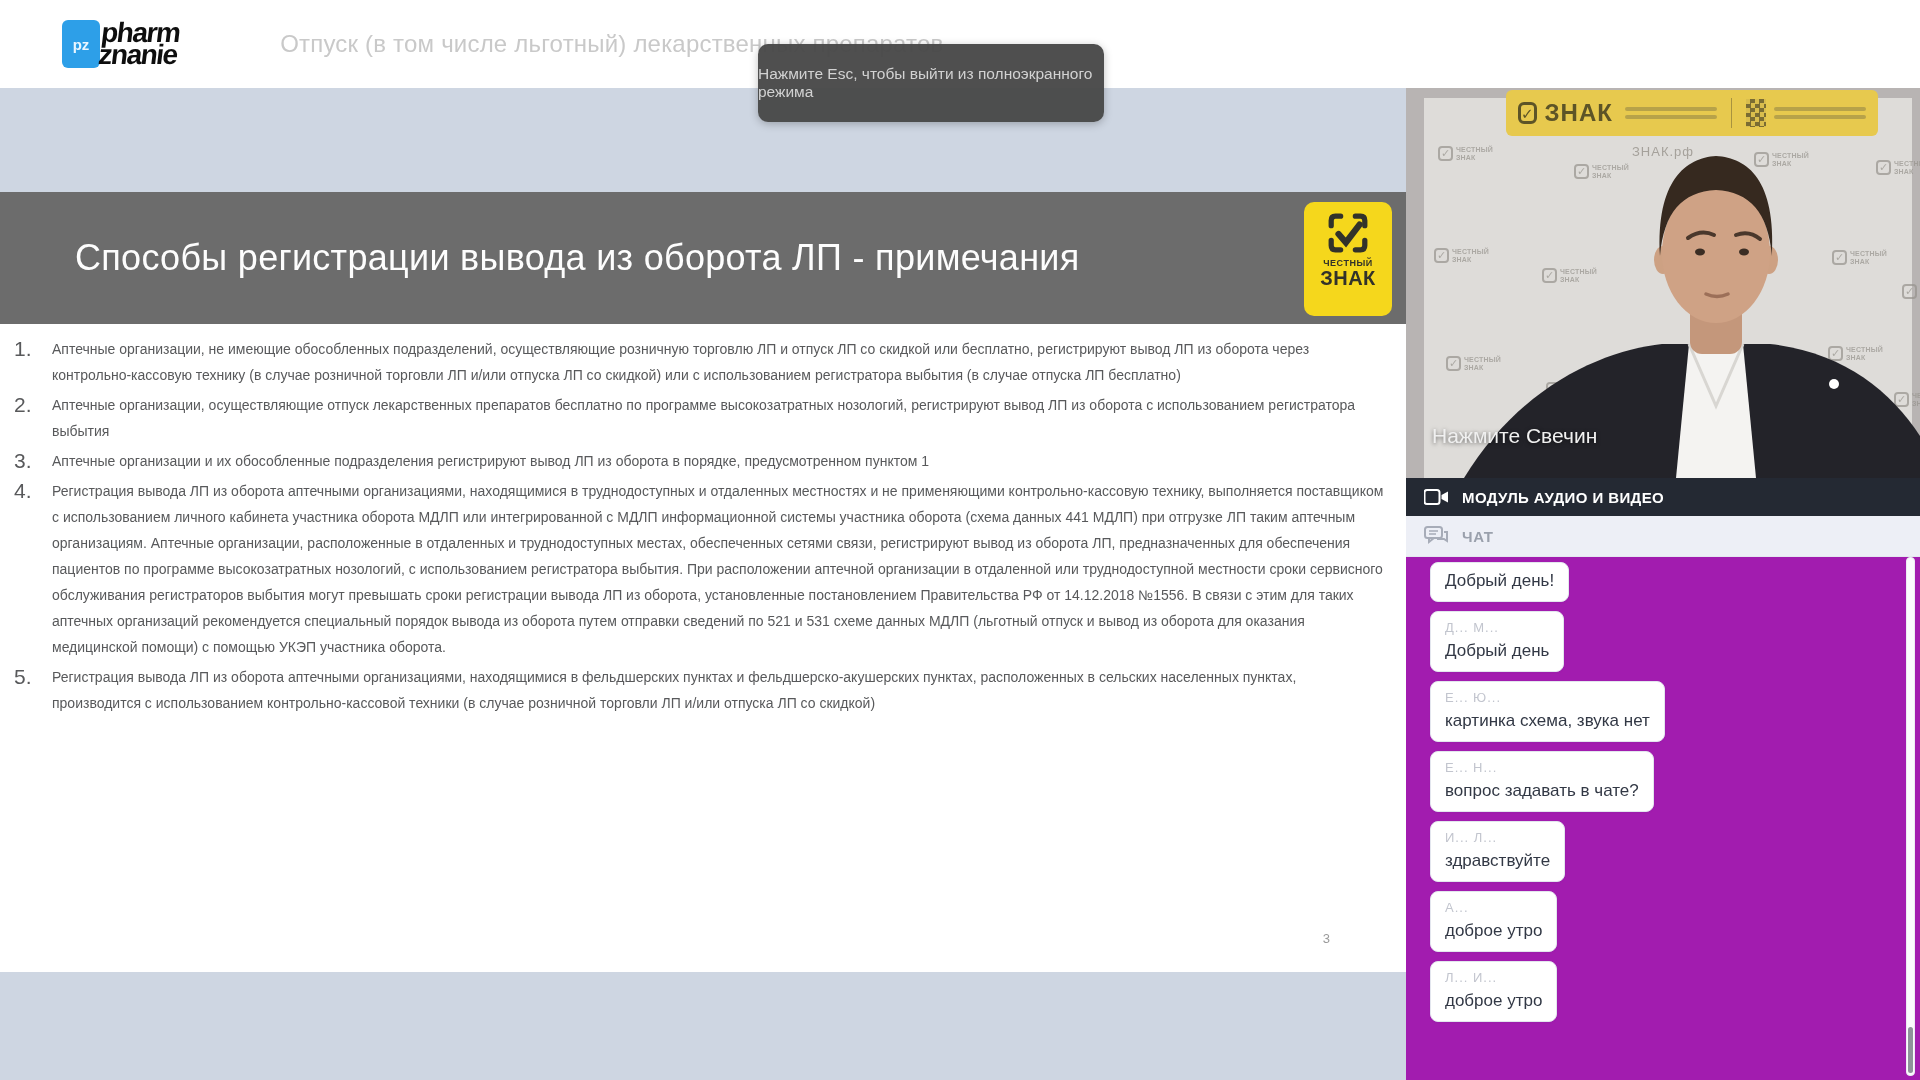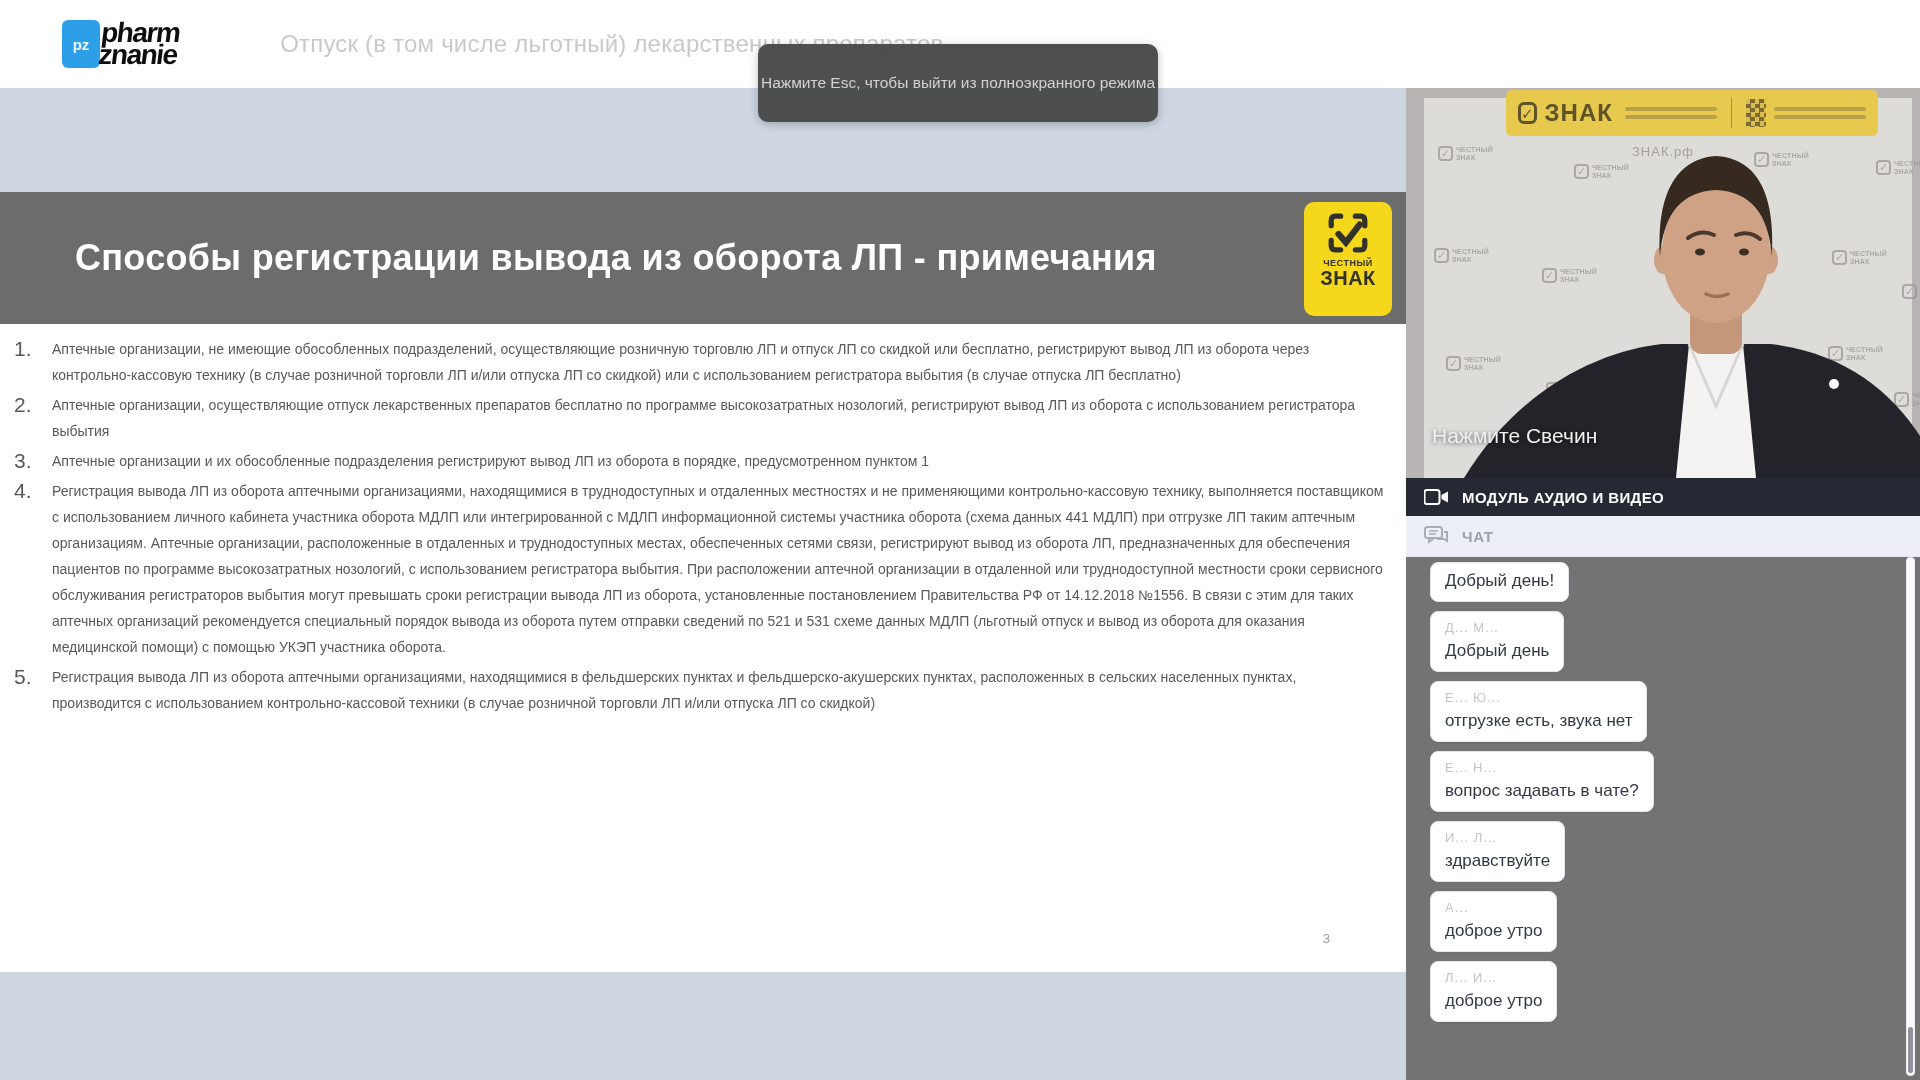--- a/index.html
+++ b/index.html
@@ -10,33 +10,33 @@
   .topbar{height:88px;background:#ffffff;display:flex;align-items:center;position:relative;z-index:5}
   .logo{display:flex;align-items:center;margin-left:62px;gap:0}
   .logo-icon{width:38px;height:48px;background:#2d9fe8;border-radius:6px;color:#eaf6ff;
     display:flex;flex-direction:column;align-items:center;justify-content:center;
     font-weight:bold;font-size:15px;line-height:13px}
   .logo-text{font-weight:900;font-size:28px;line-height:22px;color:#0e0e0e;
     letter-spacing:-1.5px;transform:skewX(-7deg)}
   .topbar-title{margin-left:102px;font-size:24px;color:#c9c9c9;letter-spacing:.2px}
 
   
-  .tooltip{position:absolute;left:758px;top:44px;width:400px;height:78px;
+  .tooltip{position:absolute;left:758px;top:44px;width:346px;height:78px;
     background:rgba(72,72,72,.96);border-radius:10px;z-index:20;
     display:flex;align-items:center;justify-content:center;
     color:#d2d2d2;font-size:15.5px;box-shadow:0 2px 8px rgba(0,0,0,.25)}
 
   
   .main{display:flex;height:992px}
 
   
   .slide-area{width:1406px;display:flex;flex-direction:column;background:#fff}
   .slide-band-top{height:104px;background:#ced6e2}
   .slide-header{height:132px;background:#6c6c6c;display:flex;align-items:center;position:relative}
-  .slide-title{margin-left:75px;color:#fdfdfd;font-size:36px;font-weight:700;letter-spacing:.3px}
+  .slide-title{margin-left:75px;color:#fdfdfd;font-size:36px;font-weight:400;letter-spacing:.3px}
   .badge{position:absolute;right:14px;top:10px;width:88px;height:114px;background:#f5d71c;
     border-radius:10px;display:flex;flex-direction:column;align-items:center;justify-content:flex-start;
     padding-top:10px}
   .badge svg{display:block}
   .badge-top{font-size:9px;font-weight:700;color:#32322a;letter-spacing:.5px;margin-top:4px}
   .badge-bottom{font-size:20px;font-weight:800;color:#32322a;line-height:1;letter-spacing:.5px}
   .slide-content{height:648px;background:#fff;padding:12px 10px 0 14px;position:relative;overflow:hidden}
   .s-item{display:flex;margin-bottom:4px}
   .s-num{flex:0 0 38px;font-size:21px;line-height:26px;color:#58595b}
   .s-txt{font-size:14px;line-height:26px;color:#58595b;max-width:1336px}
@@ -70,21 +70,21 @@
     text-shadow:0 1px 4px rgba(0,0,0,.55)}
 
   
   .av-bar{height:38px;background:#242933;display:flex;align-items:center;gap:13px;padding-left:18px}
   .av-label{color:#fff;font-weight:700;font-size:15px;letter-spacing:.4px}
   .chat-head{height:41px;background:#edeff6;display:flex;align-items:center;gap:13px;
     padding-left:18px;border-bottom:1px solid #e4e7ef}
   .chat-label{color:#9aa0ac;font-weight:700;font-size:15px;letter-spacing:.6px}
 
   
-  .chat-list{flex:1;position:relative;padding:5px 0 0 24px;background:#737373;overflow:hidden}
+  .chat-list{flex:1;position:relative;padding:5px 0 0 24px;background:#a21caf;overflow:hidden}
   .bubble{background:#fff;border:1px solid #e3e6ee;border-radius:8px;padding:8px 14px 10px;
     margin-bottom:9px;width:fit-content;max-width:300px;box-shadow:0 1px 2px rgba(40,60,120,.05)}
   .b-sender{font-size:13px;color:#c2c5ce;margin-bottom:6px;letter-spacing:1px}
   .b-text{font-size:17px;color:#323845;font-weight:500}
 
   .watermark{position:absolute;right:74px;top:864px;display:flex;align-items:center;gap:10px;z-index:2}
   .wm-text{font-size:34px;font-weight:700;color:#d6d6dc;letter-spacing:.3px}
 
   .scrollbar{position:absolute;right:5px;top:469px;bottom:4px;width:9px;background:#fbfbfd;
     border:1px solid #ececf2;border-radius:4px}
@@ -278,21 +278,21 @@
     <div class="chat-list">
         <div class="bubble">
           <div class="b-text">Добрый день!</div>
         </div>
         <div class="bubble">
           <div class="b-sender">Д... М...</div>
           <div class="b-text">Добрый день</div>
         </div>
         <div class="bubble">
           <div class="b-sender">Е... Ю...</div>
-          <div class="b-text">отгрузке есть, звука нет</div>
+          <div class="b-text">картинка схема, звука нет</div>
         </div>
         <div class="bubble">
           <div class="b-sender">Е... Н...</div>
           <div class="b-text">вопрос задавать в чате?</div>
         </div>
         <div class="bubble">
           <div class="b-sender">И... Л...</div>
           <div class="b-text">здравствуйте</div>
         </div>
         <div class="bubble">

